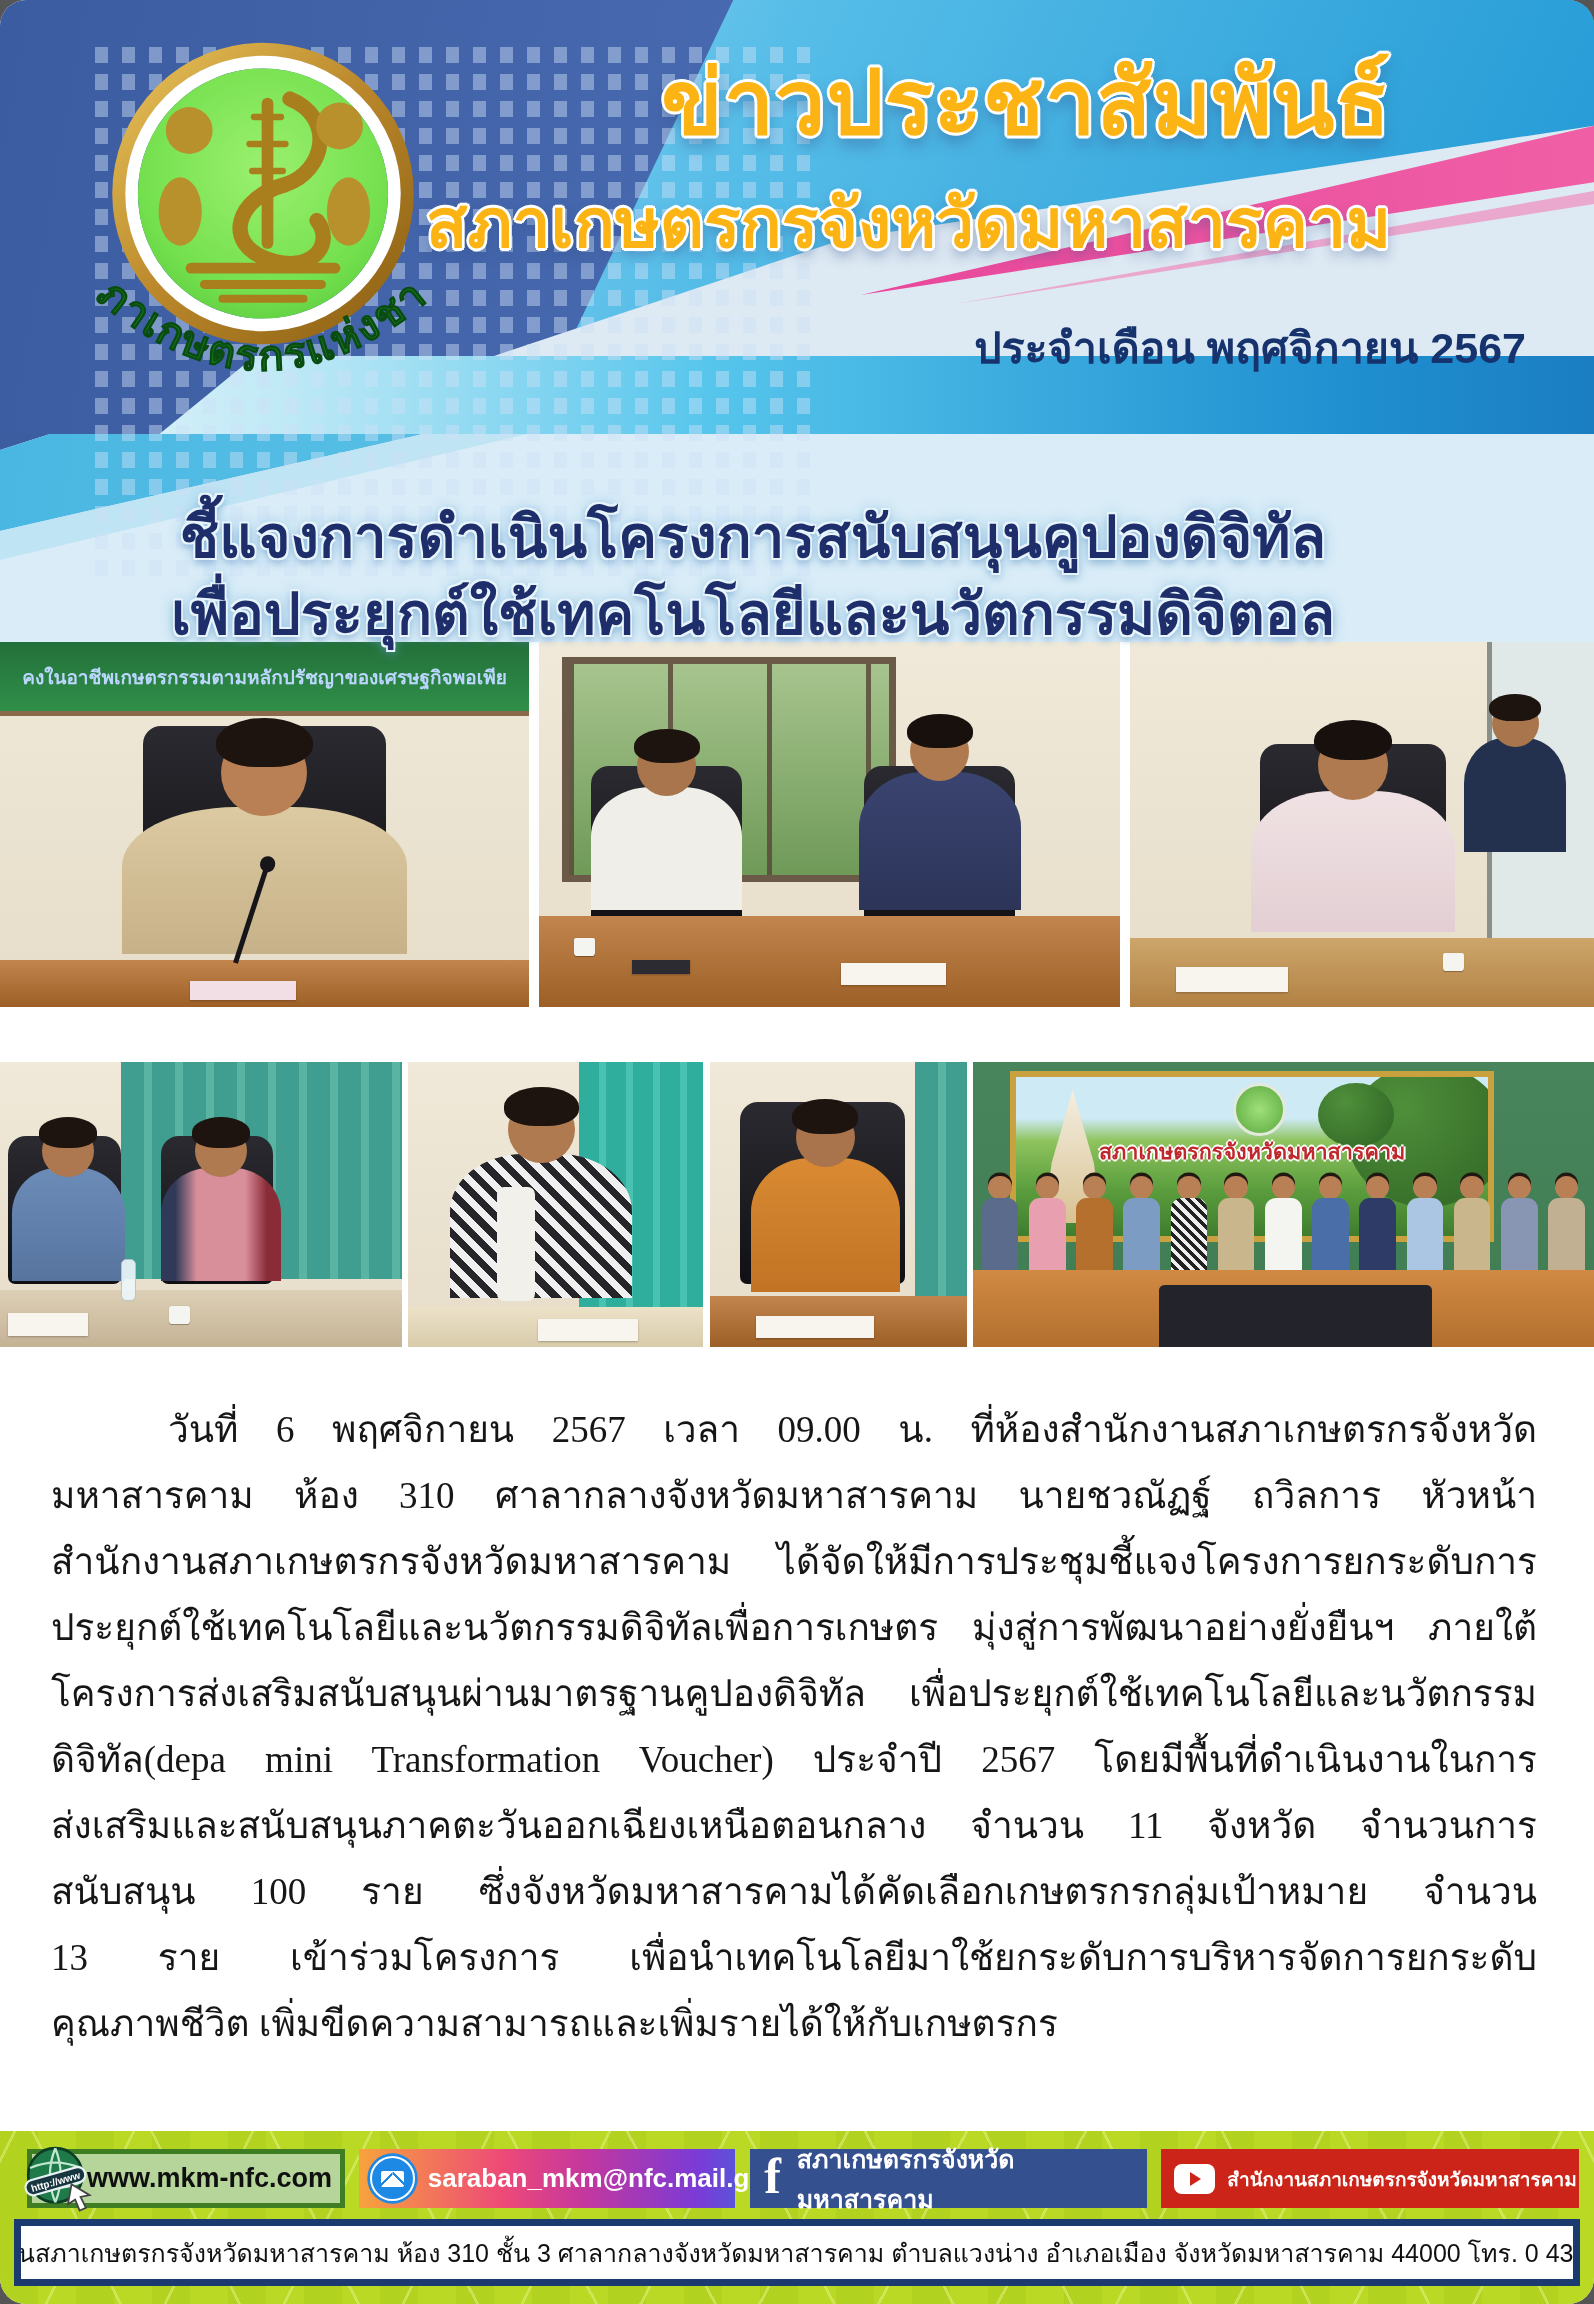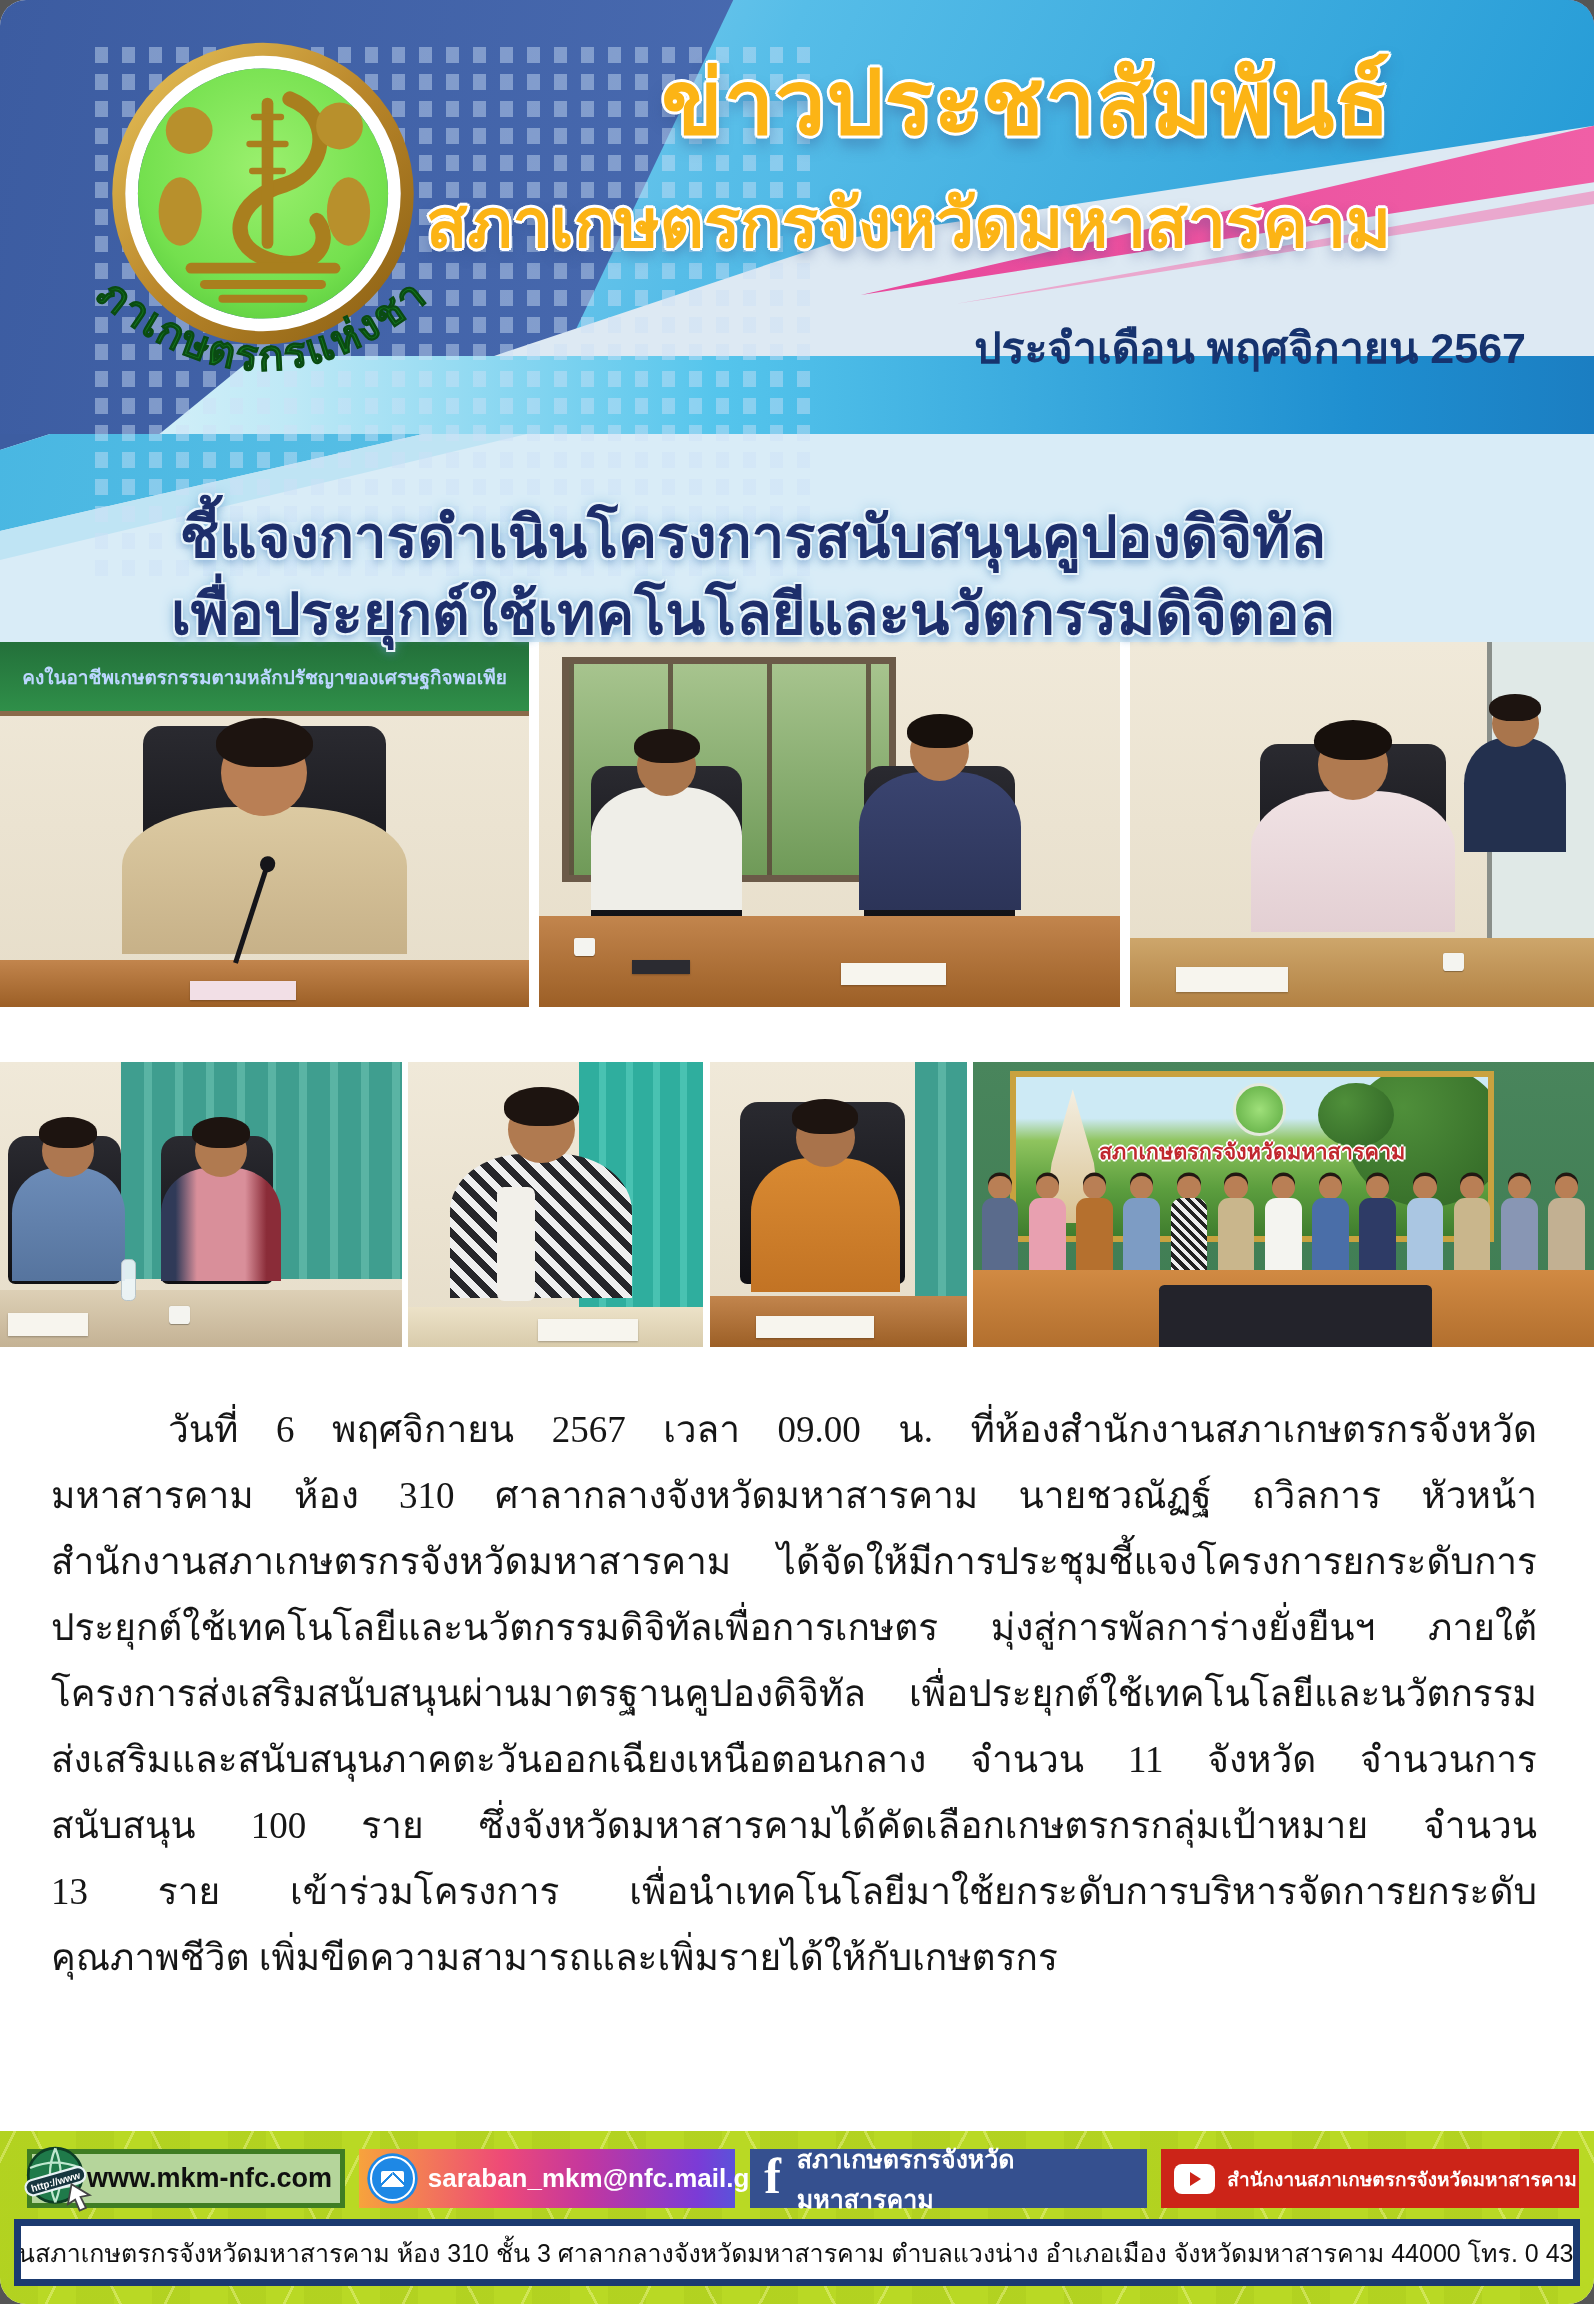--- a/index.html
+++ b/index.html
@@ -318,22 +318,23 @@
       <div class="p24-table">
         <div class="p24-panel"></div>
       </div>
     </div>
   </section>
 
   <article class="bodytext">
     <div class="bl first">วันที่ 6 พฤศจิกายน 2567 เวลา 09.00 น. ที่ห้องสำนักงานสภาเกษตรกรจังหวัด</div>
     <div class="bl">มหาสารคาม ห้อง 310 ศาลากลางจังหวัดมหาสารคาม นายชวณัฏฐ์ ถวิลการ หัวหน้า</div>
     <div class="bl">สำนักงานสภาเกษตรกรจังหวัดมหาสารคาม ได้จัดให้มีการประชุมชี้แจงโครงการยกระดับการ</div>
-    <div class="bl">ประยุกต์ใช้เทคโนโลยีและนวัตกรรมดิจิทัลเพื่อการเกษตร มุ่งสู่การพัลการ่างยั่งยืนฯ ภายใต้</div>
+    <div class="bl">ประยุกต์ใช้เทคโนโลยีและนวัตกรรมดิจิทัลเพื่อการเกษตร มุ่งสู่การพัฒนาอย่างยั่งยืนฯ ภายใต้</div>
     <div class="bl">โครงการส่งเสริมสนับสนุนผ่านมาตรฐานคูปองดิจิทัล เพื่อประยุกต์ใช้เทคโนโลยีและนวัตกรรม</div>
+    <div class="bl">ดิจิทัล(depa mini Transformation Voucher) ประจำปี 2567 โดยมีพื้นที่ดำเนินงานในการ</div>
     <div class="bl">ส่งเสริมและสนับสนุนภาคตะวันออกเฉียงเหนือตอนกลาง จำนวน 11 จังหวัด จำนวนการ</div>
     <div class="bl">สนับสนุน 100 ราย ซึ่งจังหวัดมหาสารคามได้คัดเลือกเกษตรกรกลุ่มเป้าหมาย จำนวน</div>
     <div class="bl">13 ราย เข้าร่วมโครงการ เพื่อนำเทคโนโลยีมาใช้ยกระดับการบริหารจัดการยกระดับ</div>
     <div class="bl last">คุณภาพชีวิต เพิ่มขีดความสามารถและเพิ่มรายได้ให้กับเกษตรกร</div>
   </article>
 
   <footer class="footer">
     <div class="badges">
       <div class="badge badge-web">
         <svg class="globe" viewBox="0 0 82 82" style="font-size:30px">

